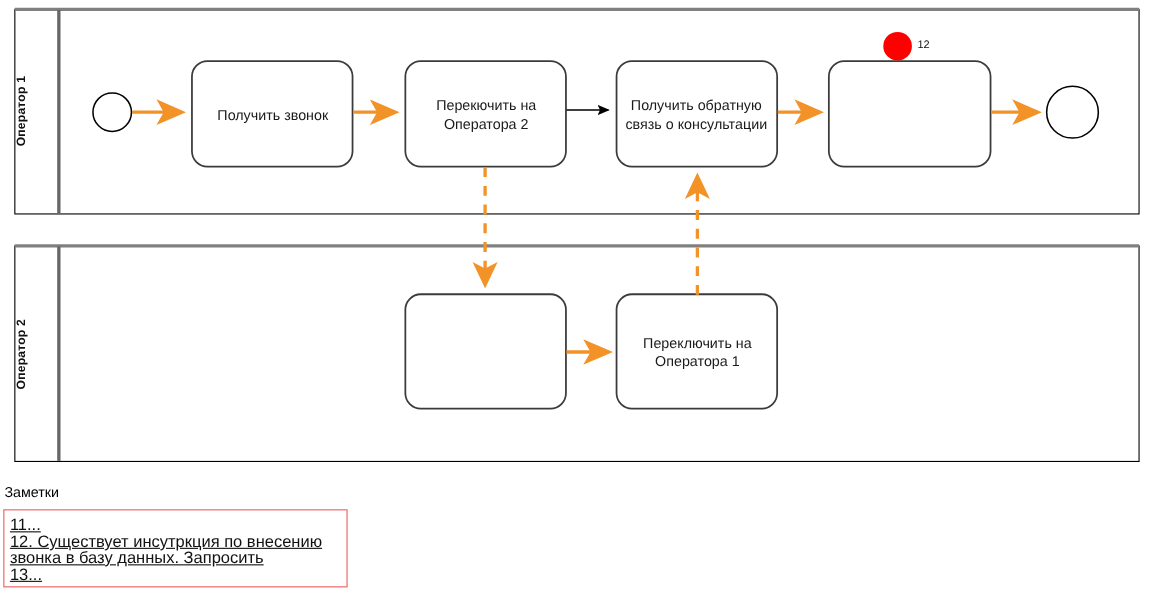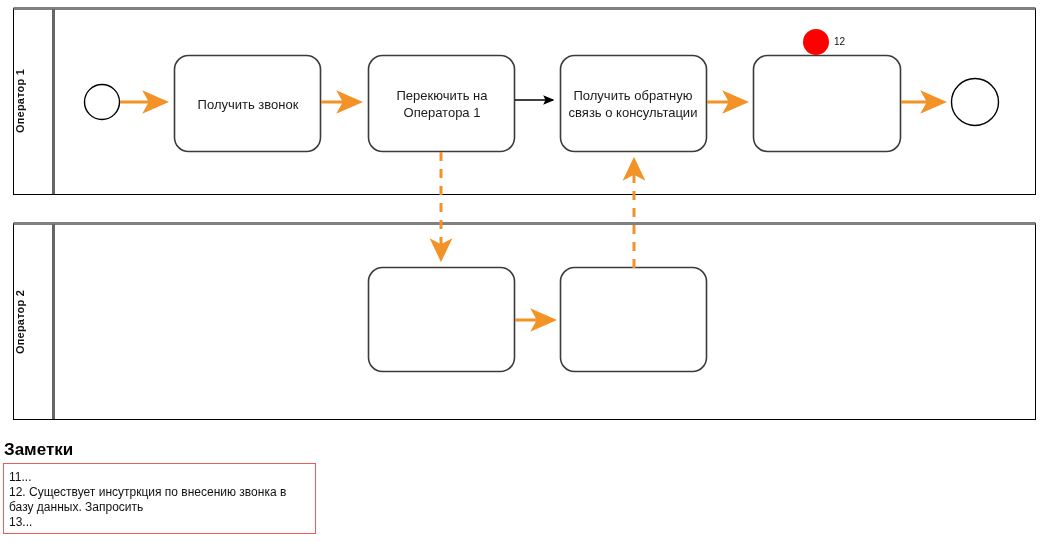--- a/index.html
+++ b/index.html
@@ -52,43 +52,44 @@
     position: absolute;
     font-size: 10px;
     color: #111111;
     font-family: "Liberation Sans", sans-serif;
     text-align: right;
   }
   .notes-title {
     position: absolute;
     left: 4px;
     top: 440px;
-    font-size: 17px;
-    font-weight: bold;
+    font-size: 13px;
+    font-weight: normal;
     color: #000000;
   }
   .notes-box {
     position: absolute;
     left: 3px;
     top: 463px;
     width: 313px;
     height: 71px;
     border: 1px solid #ee5b5b;
     background: #ffffff;
     box-sizing: border-box;
   }
   .notes-text {
     position: absolute;
     left: 9px;
     top: 470px;
     width: 300px;
-    font-size: 12px;
+    font-size: 15px;
     color: #111111;
     line-height: 15px;
     white-space: pre-line;
+    text-decoration: underline;
   }
 </style>
 </head>
 <body>
 
 <div id="canvas">
 
   <svg class="diagram-svg" viewBox="0 0 1050 543">
     <defs>
       <marker id="arrow-orange" markerWidth="9" markerHeight="9" refX="7.6" refY="4.5" orient="auto">
@@ -138,23 +139,25 @@
     <line x1="634" y1="268" x2="634" y2="161" stroke="#f29227" stroke-width="3" stroke-dasharray="9 8" marker-end="url(#arrow-orange-thick)"></line>
 
     <circle cx="816" cy="42" r="13" fill="#ff0000"></circle>
   </svg>
 
   <div class="lane-label" style="left:14px; top:8px; width:40px; height:186px;">Оператор 1</div>
   <div class="lane-label" style="left:14px; top:224px; width:40px; height:195px;">Оператор 2</div>
 
   <div class="task-label" style="left:175px; top:56px; width:146px; height:96px;">Получить звонок</div>
   <div class="task-label" style="left:369px; top:56px; width:146px; height:96px;">Перекючить на
-Оператора 1</div>
+Оператора 2</div>
   <div class="task-label" style="left:558px; top:56px; width:150px; height:96px;">Получить обратную
 связь о консультации</div>
+  <div class="task-label" style="left:561px; top:268px; width:146px; height:104px;">Переключить на
+Оператора 1</div>
 
   <div class="marker-number" style="left:834px; top:36px;">12</div>
 
   <div class="notes-title">Заметки</div>
   <div class="notes-box"></div>
   <div class="notes-text">11...
 12. Существует инсутркция по внесению звонка в базу данных. Запросить
 13...</div>
 
 </div>

